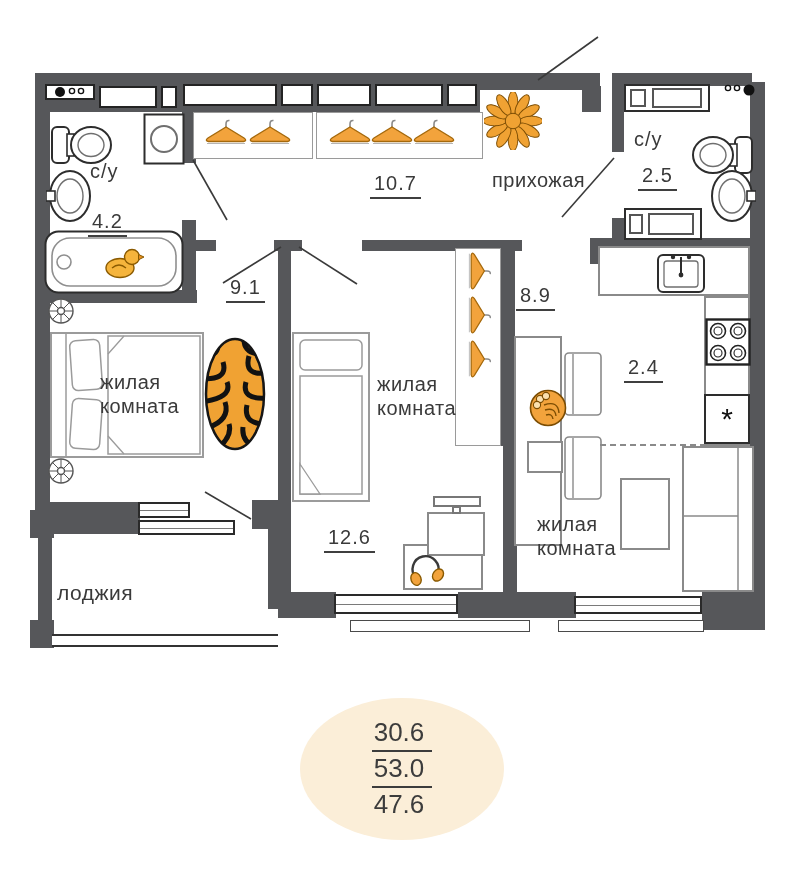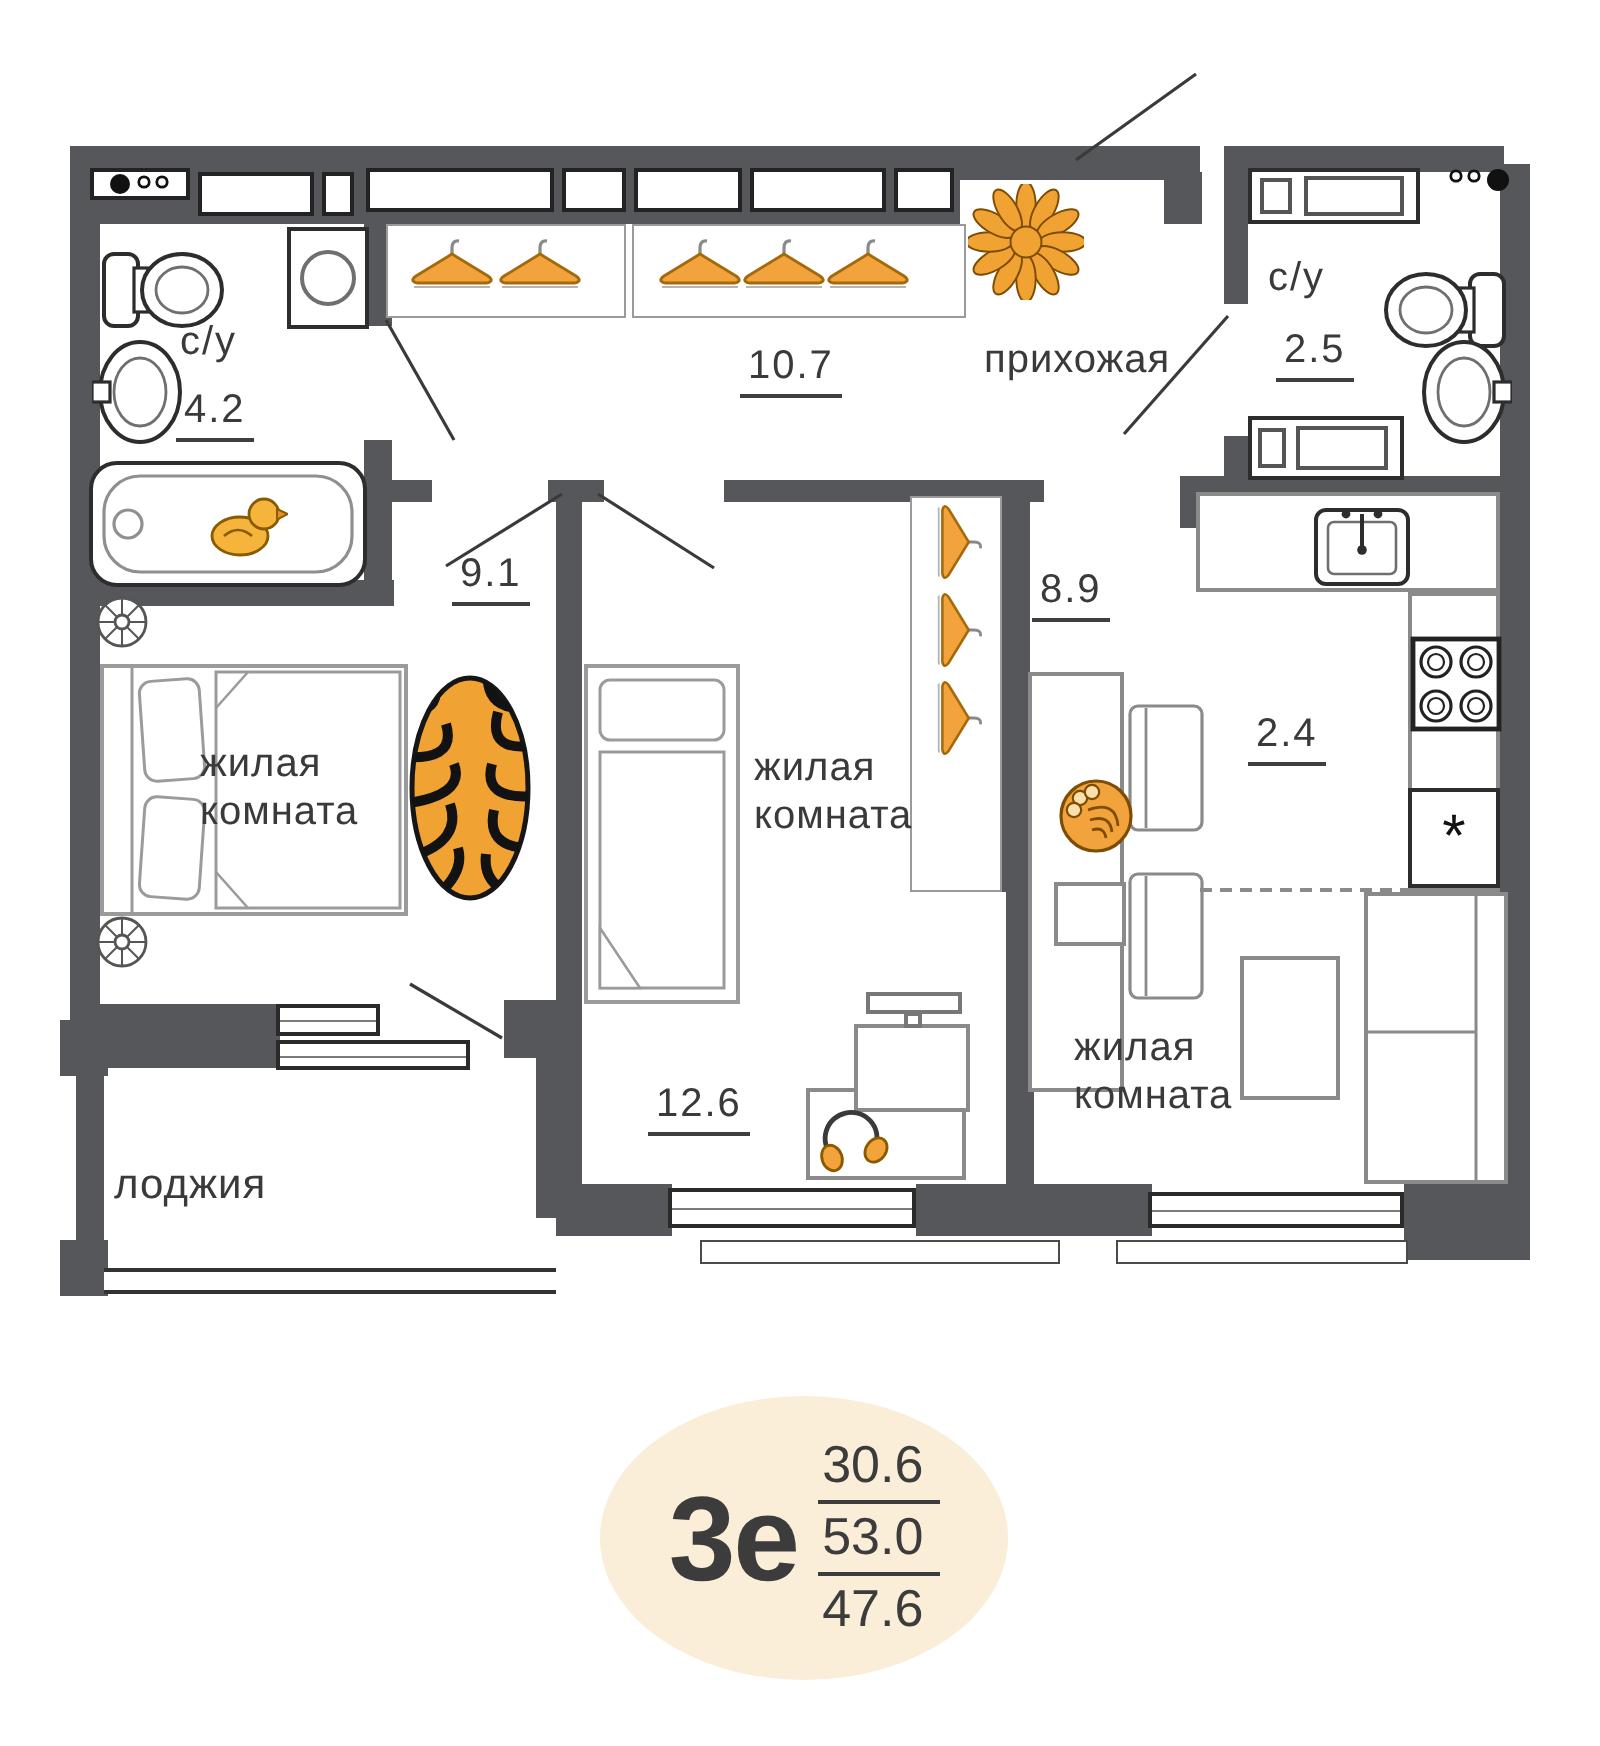--- a/index.html
+++ b/index.html
@@ -333,52 +333,51 @@
       <line x1="538" y1="80" x2="598" y2="37"></line>
       <line x1="193" y1="160" x2="227" y2="220"></line>
       <line x1="281" y1="247" x2="223" y2="283"></line>
       <line x1="299" y1="247" x2="357" y2="284"></line>
       <line x1="614" y1="158" x2="562" y2="217"></line>
       <line x1="205" y1="492" x2="251" y2="519"></line>
     </g>
   </svg>
 
   <div class="lbl area" style="left:90px;top:160px">с/у</div>
-  <div class="lbl area" style="left:88px;top:194px"><span class="u">4.2</span></div>
+  <div class="lbl area" style="left:88px;top:210px"><span class="u">4.2</span></div>
 
   <div class="lbl area" style="left:370px;top:172px"><span class="u">10.7</span></div>
   <div class="lbl rname" style="left:492px;top:168px">прихожая</div>
 
   <div class="lbl area" style="left:634px;top:128px">с/у</div>
   <div class="lbl area" style="left:638px;top:164px"><span class="u">2.5</span></div>
 
   <div class="lbl area" style="left:226px;top:276px"><span class="u">9.1</span></div>
   <div class="lbl area" style="left:516px;top:284px"><span class="u">8.9</span></div>
 
   <div class="lbl rname" style="left:100px;top:370px">
     <div>жилая</div>
     <div>комната</div>
   </div>
   <div class="lbl rname" style="left:377px;top:372px">
     <div>жилая</div>
     <div>комната</div>
   </div>
-  <div class="lbl area" style="left:324px;top:541px"><span class="u">12.6</span></div>
+  <div class="lbl area" style="left:324px;top:526px"><span class="u">12.6</span></div>
 
   <div class="lbl area" style="left:624px;top:356px"><span class="u">2.4</span></div>
 
   <div class="lbl rname" style="left:537px;top:512px">
     <div>жилая</div>
     <div>комната</div>
   </div>
 
   <div class="lbl rname" style="left:57px;top:580px;font-size:21px">лоджия</div>
 
   <div id="badge">
-    <span class="ptype">3е</span>
     <span class="fracs">
       <span class="fl">30.6</span>
       <span class="fl">53.0</span>
       <span>47.6</span>
     </span>
   </div>
 
 </div>
 
 </body></html>

